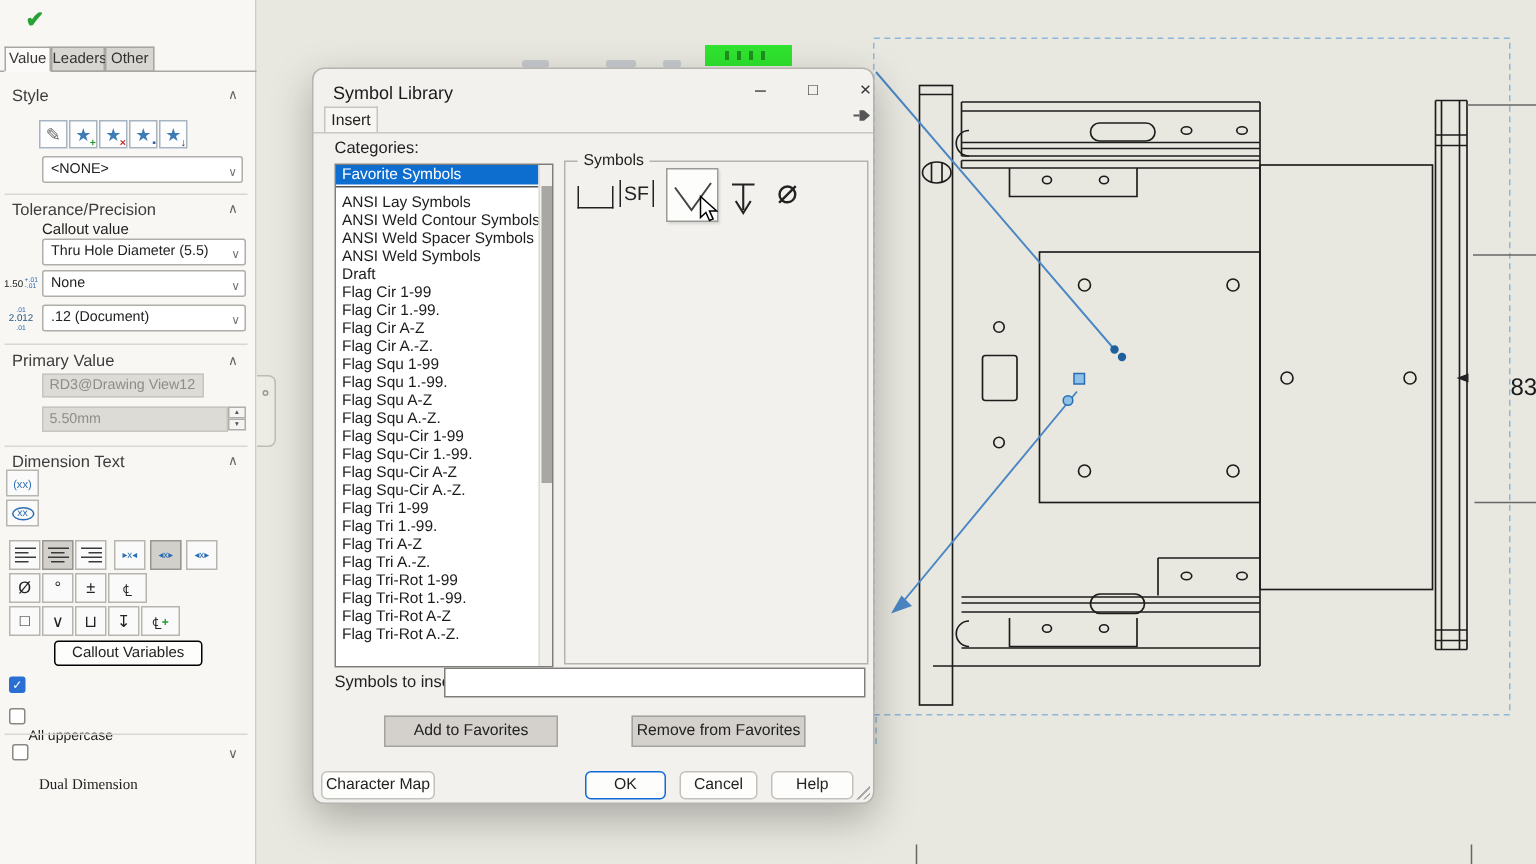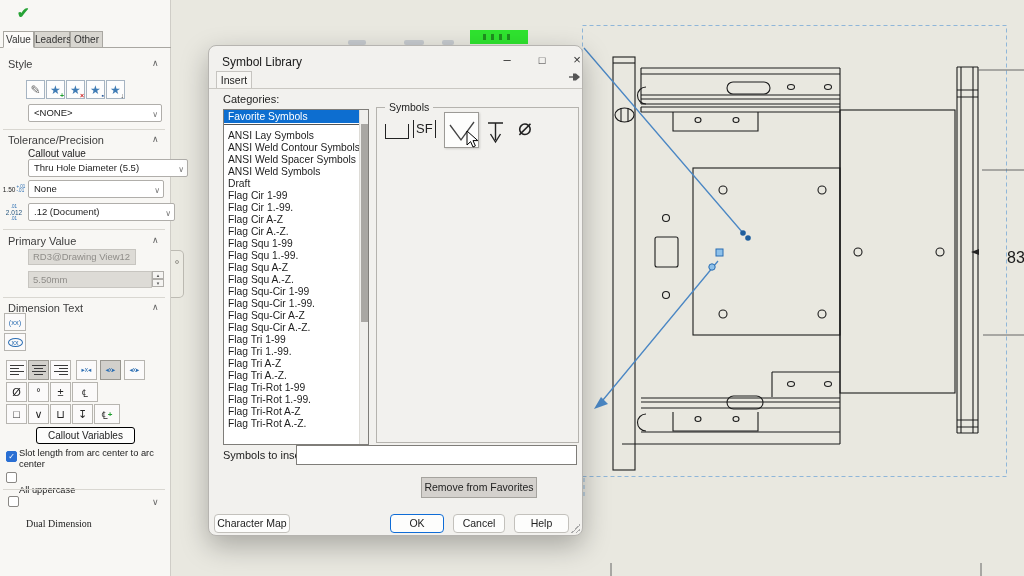--- a/index.html
+++ b/index.html
@@ -192,21 +192,21 @@
   <div class="dd" style="left:28px; top:104px; width:134px;">
     <span>&lt;NONE&gt;</span>
     <span class="ddv">∨</span>
   </div>
 
   <div class="divider" style="top:129px;"></div>
   <div class="sec-head" style="left:8px; top:134px;">Tolerance/Precision</div>
   <div class="chev" style="left:152px; top:134px;">∧</div>
 
   <div class="abs" style="left:28px; top:148px; font-size:10px;">Callout value</div>
-  <div class="dd" style="left:28px; top:159px; width:160px;">
+  <div class="dd" style="left:28px; top:159px; width:136px;">
     <span>Thru Hole Diameter (5.5)</span>
     <span class="ddv">∨</span>
   </div>
 
   <div class="tolicon" style="left:2px; top:180px;">
     <span class="big" style="color:#222;">1.50</span>
     <span class="col">
       <span class="sm">+.01</span>
       <span class="sm">-.01</span>
     </span>
@@ -214,21 +214,21 @@
   <div class="dd" style="left:28px; top:180px; width:136px;">
     <span>None</span>
     <span class="ddv">∨</span>
   </div>
 
   <div class="tolicon" style="left:2px; top:203px; flex-direction:column; line-height:5px;">
     <span class="sm">.01</span>
     <span class="big">2.012</span>
     <span class="sm">.01</span>
   </div>
-  <div class="dd" style="left:28px; top:203px; width:147px;">
+  <div class="dd" style="left:28px; top:203px; width:136px;">
     <span>.12 (Document)</span>
     <span class="ddv">∨</span>
   </div>
 
   <div class="divider" style="top:229px;"></div>
   <div class="sec-head" style="left:8px; top:235px;">Primary Value</div>
   <div class="chev" style="left:152px; top:235px;">∧</div>
 
   <div class="dis-field" style="left:28px; top:249px; width:108px; height:16px;">RD3@Drawing View12</div>
   <div class="dis-field" style="left:28px; top:271px; width:124px; height:17px; line-height:15px;">5.50mm</div>
@@ -294,21 +294,20 @@
   <div class="gbtn wide" style="left:94px; top:404px;">
     <span>℄</span>
       <span style="color:#1f9e2f; font-size:8px; font-weight:bold;">+</span>
   </div>
 
   <div class="pillbtn" style="left:36px; top:427px; width:99px; height:17px; line-height:15px;">Callout Variables</div>
 
   <div class="cb checked" style="left:6px; top:451px;">
       <span>✓</span>
     </div>
-  <div class="cblabel" style="left:19px; top:448px; width:148px;">Slot length from arc center to arc center</div>
   <div class="cb" style="left:6px; top:472px;"></div>
   <div class="cblabel" style="left:19px; top:473px;margin-top:12px;">All uppercase</div>
 
   <div class="divider" style="top:489px;"></div>
   <div class="cb" style="left:8px; top:496px;"></div>
   <div class="cblabel" style="left:26px; top:519px; font-size:10px;font-family:Liberation Serif, serif;">Dual Dimension</div>
   <div class="chev" style="left:152px; top:497px;">∨</div>
 </div>
 <div class="handle">
     <span class="dot"></span>
@@ -381,20 +380,21 @@
     <div class="sym-dia">⌀</div>
   </div>
 
   <svg class="abs" style="left:257px; top:84px; z-index:6;" width="13" height="18">
     <path d="M1 1 L1 15 L4.6 11.6 L7 17 L9.4 15.9 L7 10.6 L11.8 10.6 Z" fill="#fff" stroke="#000" stroke-width="1"></path>
   </svg>
 
   <div class="dlg-label" style="left:14px; top:403px;">Symbols to insert:</div>
   <div class="dlg-input" style="left:87px; top:399px; width:281px; height:20px; line-height:18px;"></div>
 
+  <div class="graybtn" style="left:47px; top:431px; width:116px; height:21px; line-height:19px;">Add to Favorites</div>
   <div class="graybtn" style="left:212px; top:431px; width:116px; height:21px; line-height:19px;">Remove from Favorites</div>
 
   <div class="btm-btn" style="left:5px; top:468px; width:76px;">Character Map</div>
   <div class="btm-btn primary" style="left:181px; top:468px; width:54px;">OK</div>
   <div class="btm-btn" style="left:244px; top:468px; width:52px;">Cancel</div>
   <div class="btm-btn" style="left:305px; top:468px; width:55px;">Help</div>
   <div class="grip"></div>
 </div>
 
 </body></html>

